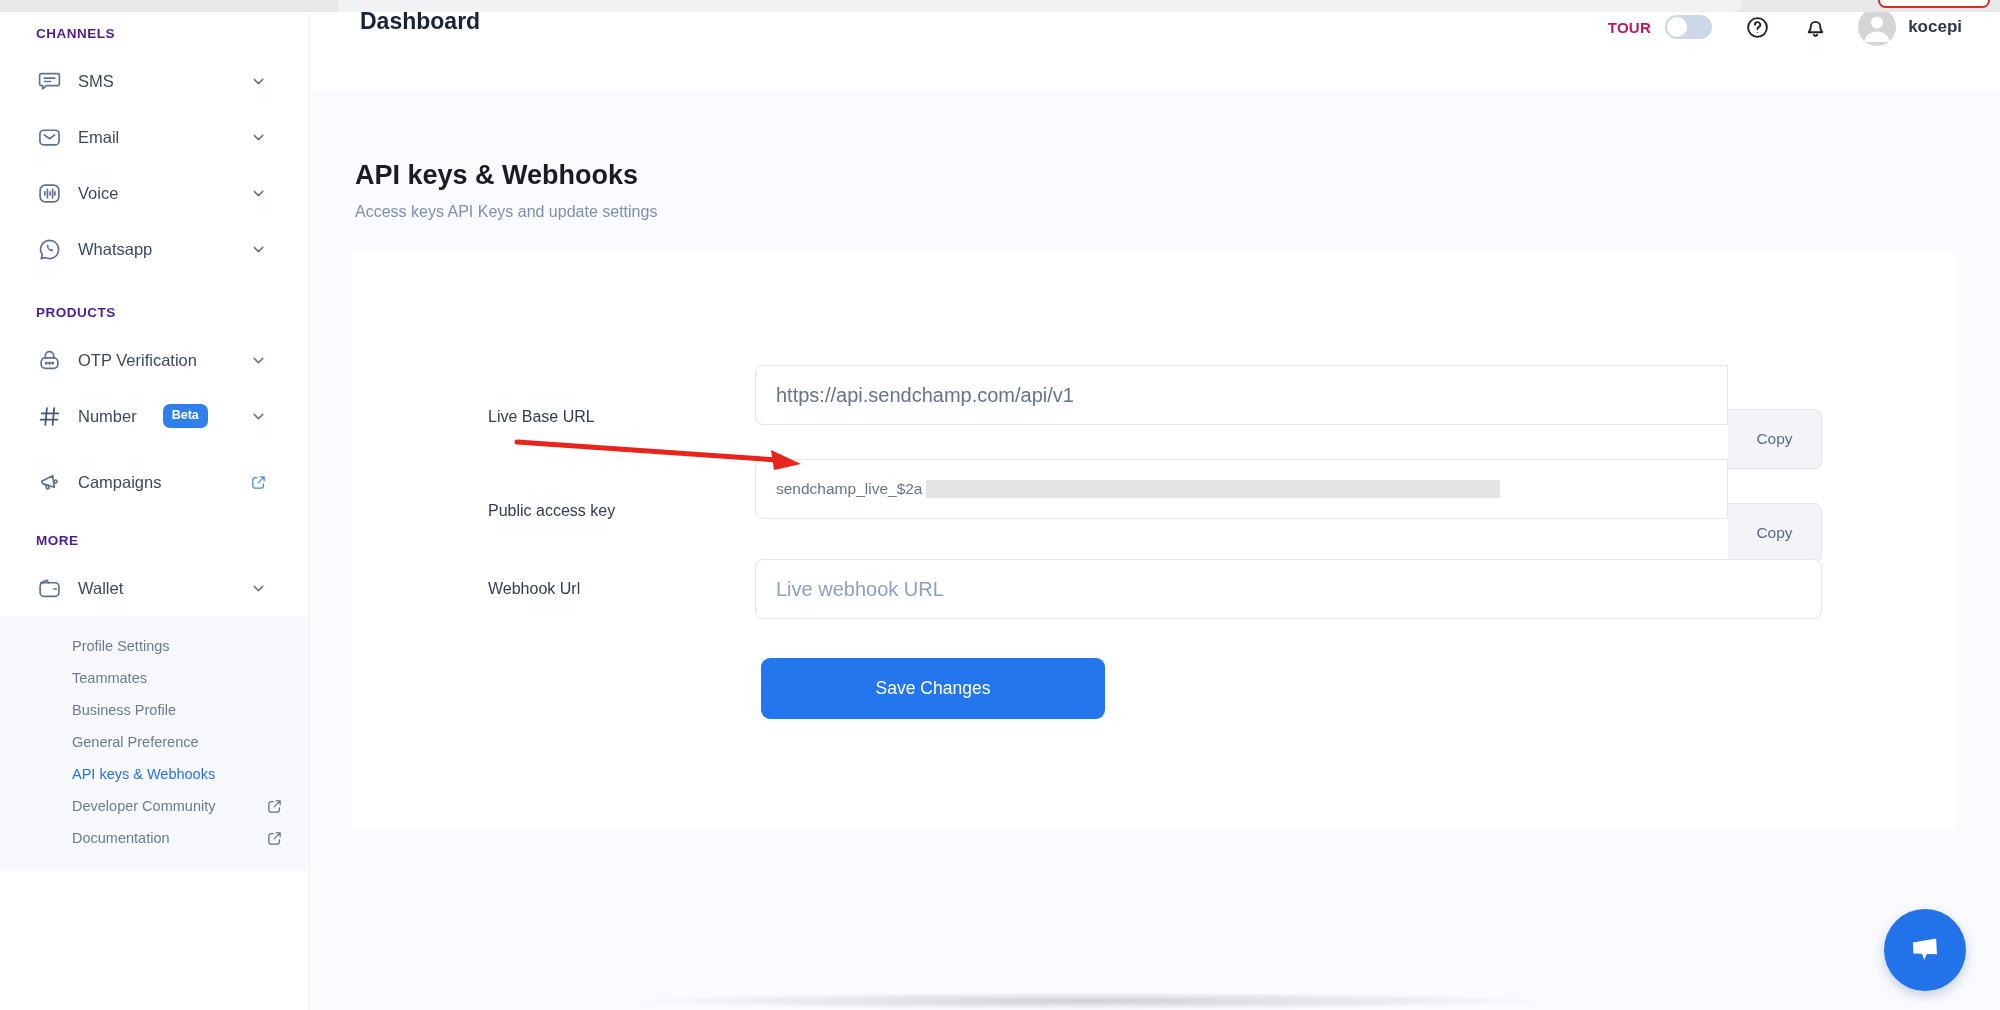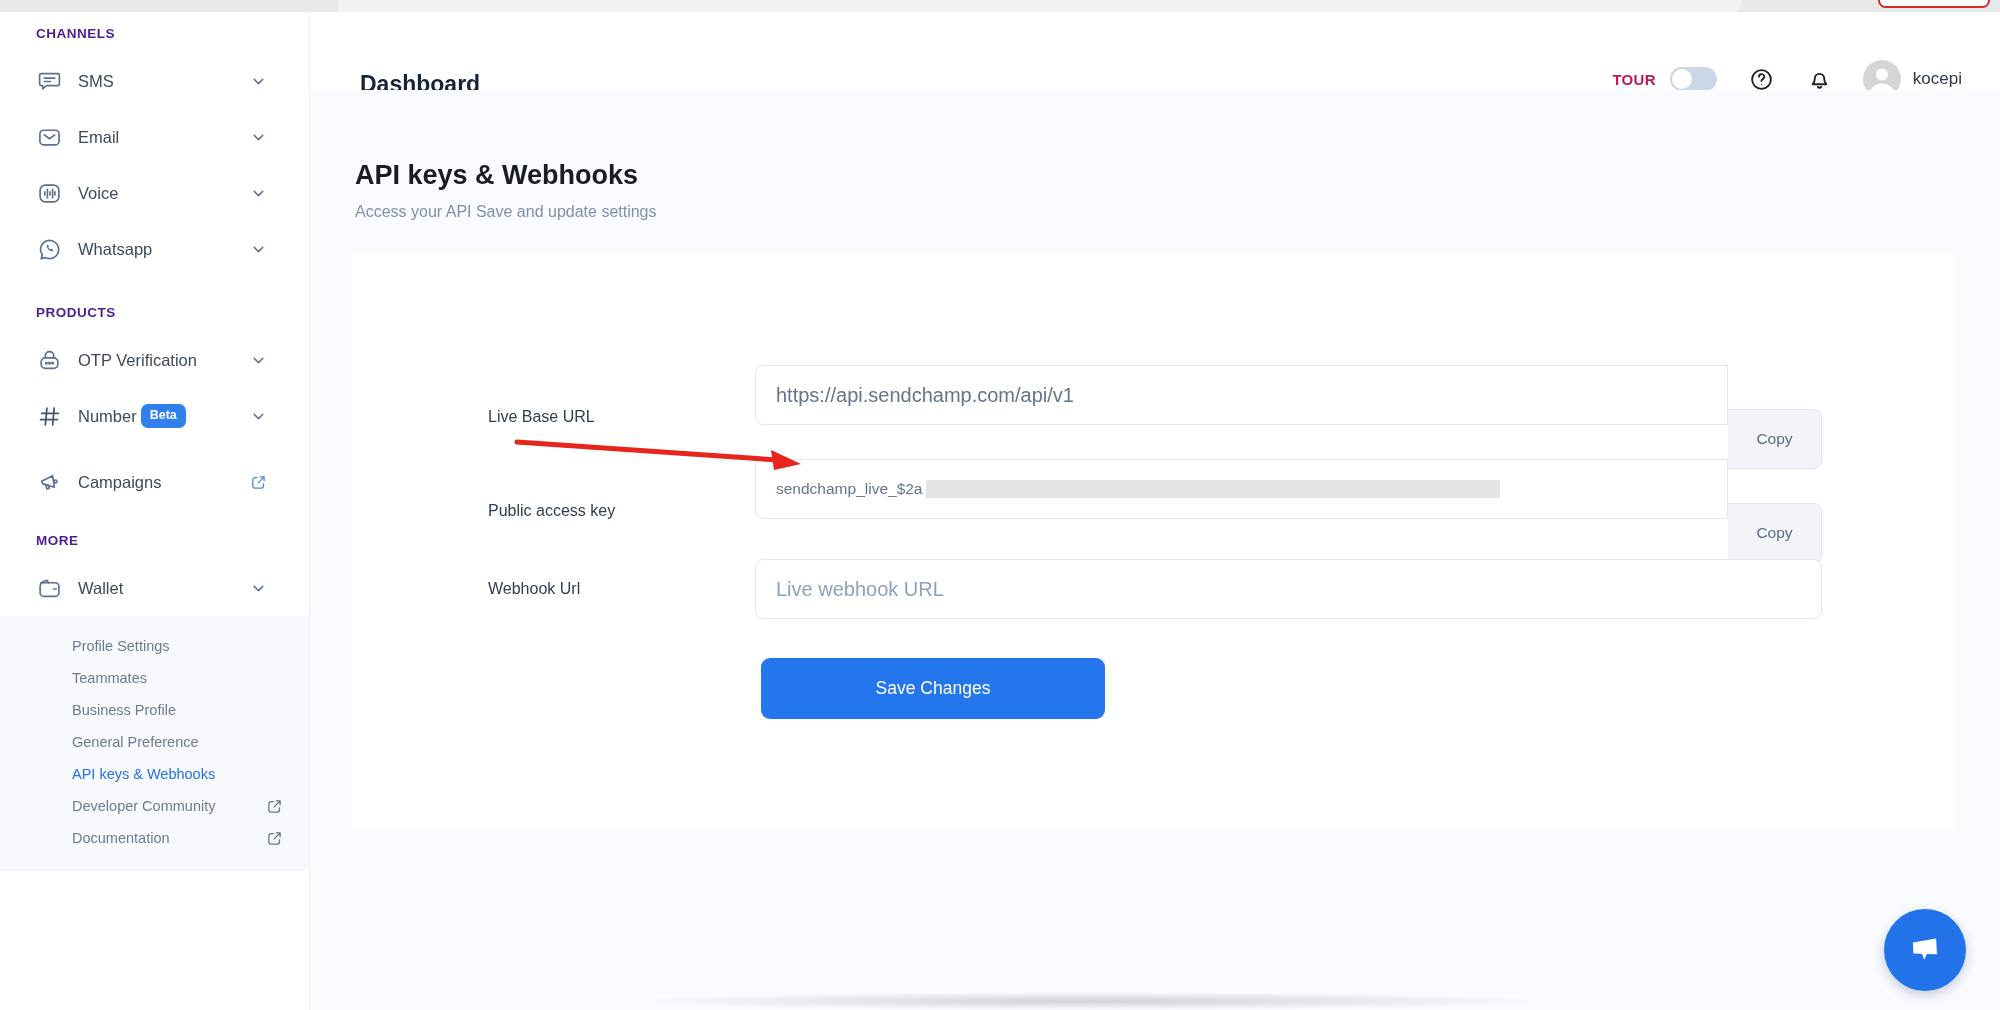--- a/index.html
+++ b/index.html
@@ -18,41 +18,41 @@
   .lbl-channels { margin-top:14px; }
   .lbl-products { margin-top:28px; }
   .lbl-more { margin-top:23px; }
   .nav-item { display:flex; align-items:center; height:56px; padding:0 42px 0 36px; cursor:pointer; }
   .nav-item.gap-top { margin-top:10px; }
   .nav-item.first { margin-top:12px; }
   .nav-icon { width:26px; height:26px; flex:0 0 26px; display:flex; align-items:center; justify-content:center; }
   .nav-icon svg { width:25px; height:25px; }
   .nav-label { margin-left:16px; font-size:16.5px; color:#3e4a5b; flex:1 1 auto; display:flex; align-items:center; }
   .nav-item.active .nav-label { color:#2270e8; }
-  .badge { display:inline-block; margin-left:4px; background:#2f80ed; color:#fff; font-size:12.5px; font-weight:600; line-height:1; padding:5px 9px 6px; border-radius:7px; }
+  .badge { display:inline-block; margin-left:26px; background:#2f80ed; color:#fff; font-size:12.5px; font-weight:600; line-height:1; padding:5px 9px 6px; border-radius:7px; }
   .chev { width:18px; height:18px; display:flex; align-items:center; justify-content:center; }
   .chev svg, .ext svg { width:17px; height:17px; }
   .ext { width:18px; height:18px; display:flex; align-items:center; justify-content:center; }
 
   .submenu { margin-top:0; background:#f7f9fc; padding:14px 0 17px; }
   .sub-item { display:flex; align-items:center; justify-content:space-between; height:32px; padding:0 26px 0 72px; font-size:14.5px; color:#6e7b8f; cursor:pointer; }
   .sub-item.active { color:#2471e9; }
 
   
-  .header { position:absolute; left:310px; top:20px; width:1690px; height:78px; background:#fff; display:flex; align-items:flex-end; }
+  .header { position:absolute; left:310px; top:8px; width:1690px; height:78px; background:#fff; display:flex; align-items:flex-start; }
   .header-title { margin-left:50px; font-size:23px; font-weight:600; color:#17233a; }
   .header-right { margin-left:auto; margin-right:38px; display:flex; align-items:center; }
   .tour-label { font-size:15px; font-weight:700; color:#be185d; letter-spacing:.3px; }
   .toggle { width:47px; height:24px; background:#ccd7e7; border-radius:12px; margin-left:14px; position:relative; cursor:pointer; }
   .toggle-knob { position:absolute; left:2px; top:2px; width:20px; height:20px; background:#fff; border-radius:50%; }
   .hicon { margin-left:32px; width:26px; height:26px; display:flex; align-items:center; justify-content:center; cursor:pointer; }
   .hicon svg { width:25px; height:25px; }
   .avatar { margin-left:30px; width:38px; height:38px; border-radius:50%; background:#d4d5d7; overflow:hidden; position:relative; cursor:pointer; }
   .avatar svg { width:38px; height:38px; }
-  .username { margin-left:12px; font-size:17px; color:#2d3748; font-weight:400; }
+  .username { margin-left:12px; font-size:17px; color:#2d3748; font-weight:700; }
 
   
   .main { position:absolute; left:310px; top:90px; width:1690px; height:920px; background:#fafbfe; }
   .page-head { padding:70px 0 0 45px; }
   .page-title { font-size:27px; font-weight:700; color:#181c24; }
   .page-subtitle { margin-top:12px; font-size:16px; color:#7e90ab; }
 
   .card { position:absolute; left:42px; top:162px; width:1603px; height:578px; background:#fff; }
 
   .form-row { position:absolute; left:0; display:flex; align-items:center; }
@@ -288,21 +288,21 @@
             <path d="M6 34c1.5-7 7-10.5 13-10.5S30.5 27 32 34z" fill="#ffffff"></path>
           </svg>
       </div>
       <span class="username">kocepi</span>
     </div>
   </header>
 
   <main class="main">
     <div class="page-head">
       <div class="page-title">API keys &amp; Webhooks</div>
-      <div class="page-subtitle">Access your API Save and update settings</div>
+      <div class="page-subtitle">Access keys API Keys and update settings</div>
     </div>
 
     <div class="card">
 
       <div class="form-row row-1">
         <div class="form-label">Live Base URL</div>
         <div class="field-group">
           <div class="field">
             <input type="text" readonly="" value="https://api.sendchamp.com/api/v1" style="">
           </div>

